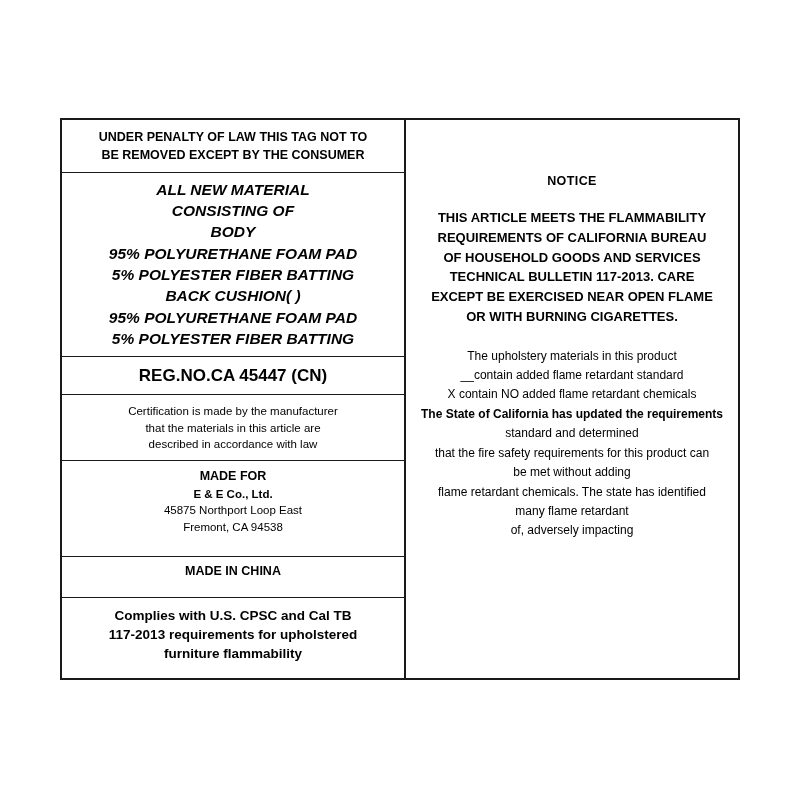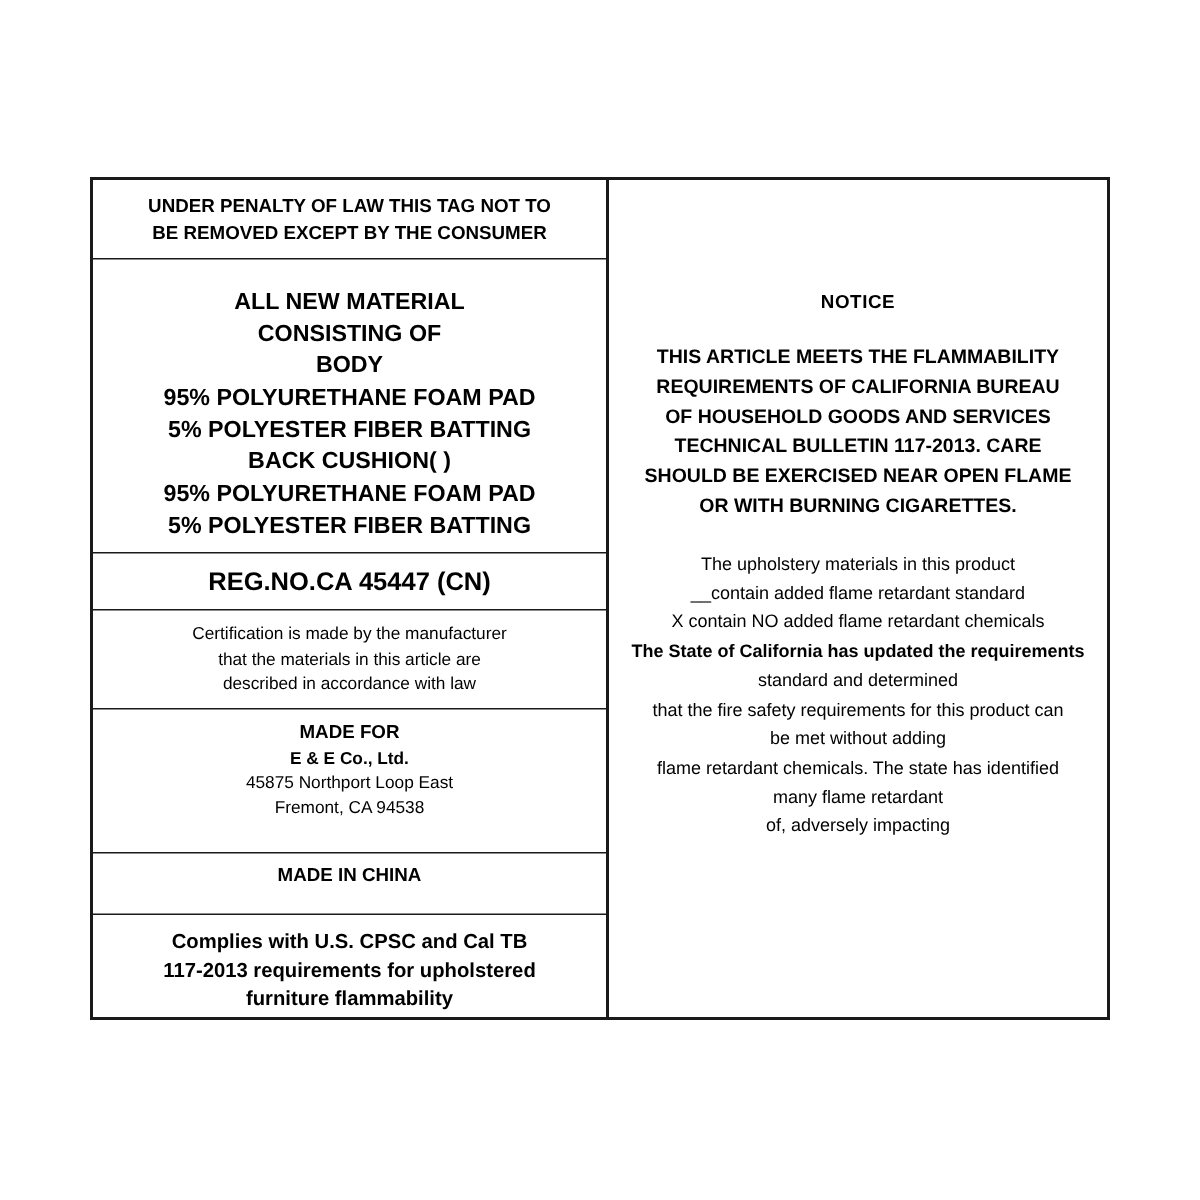--- a/index.html
+++ b/index.html
@@ -36,21 +36,20 @@
     box-sizing: border-box;
     border-right: 2px solid #1a1a1a;
     display: flex;
     flex-direction: column;
   }
   .col-right {
     flex: 1;
     box-sizing: border-box;
     padding: 10px 14px 0 14px;
     text-align: center;
-    margin-top: 20px;
   }
   .cell {
     box-sizing: border-box;
     border-bottom: 1px solid #1a1a1a;
     padding: 4px 6px;
     text-align: center;
   }
   .cell:last-child {
     border-bottom: none;
   }
@@ -61,22 +60,23 @@
   .sz-12 { font-size: 12.5px; line-height: 1.42; }
   .sz-13 { font-size: 13.5px; line-height: 1.40; }
   .sz-14 { font-size: 17px; line-height: 1.40; }
   .sz-15 { font-size: 15.5px; line-height: 1.38; }
 
   .cell-penalty {
     padding-top: 9px;
     padding-bottom: 7px;
   }
   .cell-material {
-    padding-top: 18px;
+    padding-top: 6px;
     padding-bottom: 6px;
+    font-style: italic;
   }
   .cell-reg {
     padding-top: 7px;
     padding-bottom: 7px;
   }
   .cell-cert {
     padding-top: 8px;
     padding-bottom: 8px;
   }
   .cell-madefor {
@@ -164,21 +164,21 @@
 
     <div class="col-right">
 
       <div class="notice-title">NOTICE</div>
 
       <div class="notice-body">
         <span class="line">THIS ARTICLE MEETS THE FLAMMABILITY</span>
         <span class="line">REQUIREMENTS OF CALIFORNIA BUREAU</span>
         <span class="line">OF HOUSEHOLD GOODS AND SERVICES</span>
         <span class="line">TECHNICAL BULLETIN 117-2013. CARE</span>
-        <span class="line">SHOULD BE EXERCISED NEAR OPEN FLAME</span>
+        <span class="line">EXCEPT BE EXERCISED NEAR OPEN FLAME</span>
         <span class="line">OR WITH BURNING CIGARETTES.</span>
       </div>
 
       <div class="notice-detail">
         <span class="nd-line">The upholstery materials in this product</span>
         <span class="nd-line">__contain added flame retardant standard</span>
         <span class="nd-line">X contain NO added flame retardant chemicals</span>
         <span class="nd-line nd-bold">The State of California has updated the requirements</span>
         <span class="nd-line">standard and determined</span>
         <span class="nd-line">that the fire safety requirements for this product can</span>

